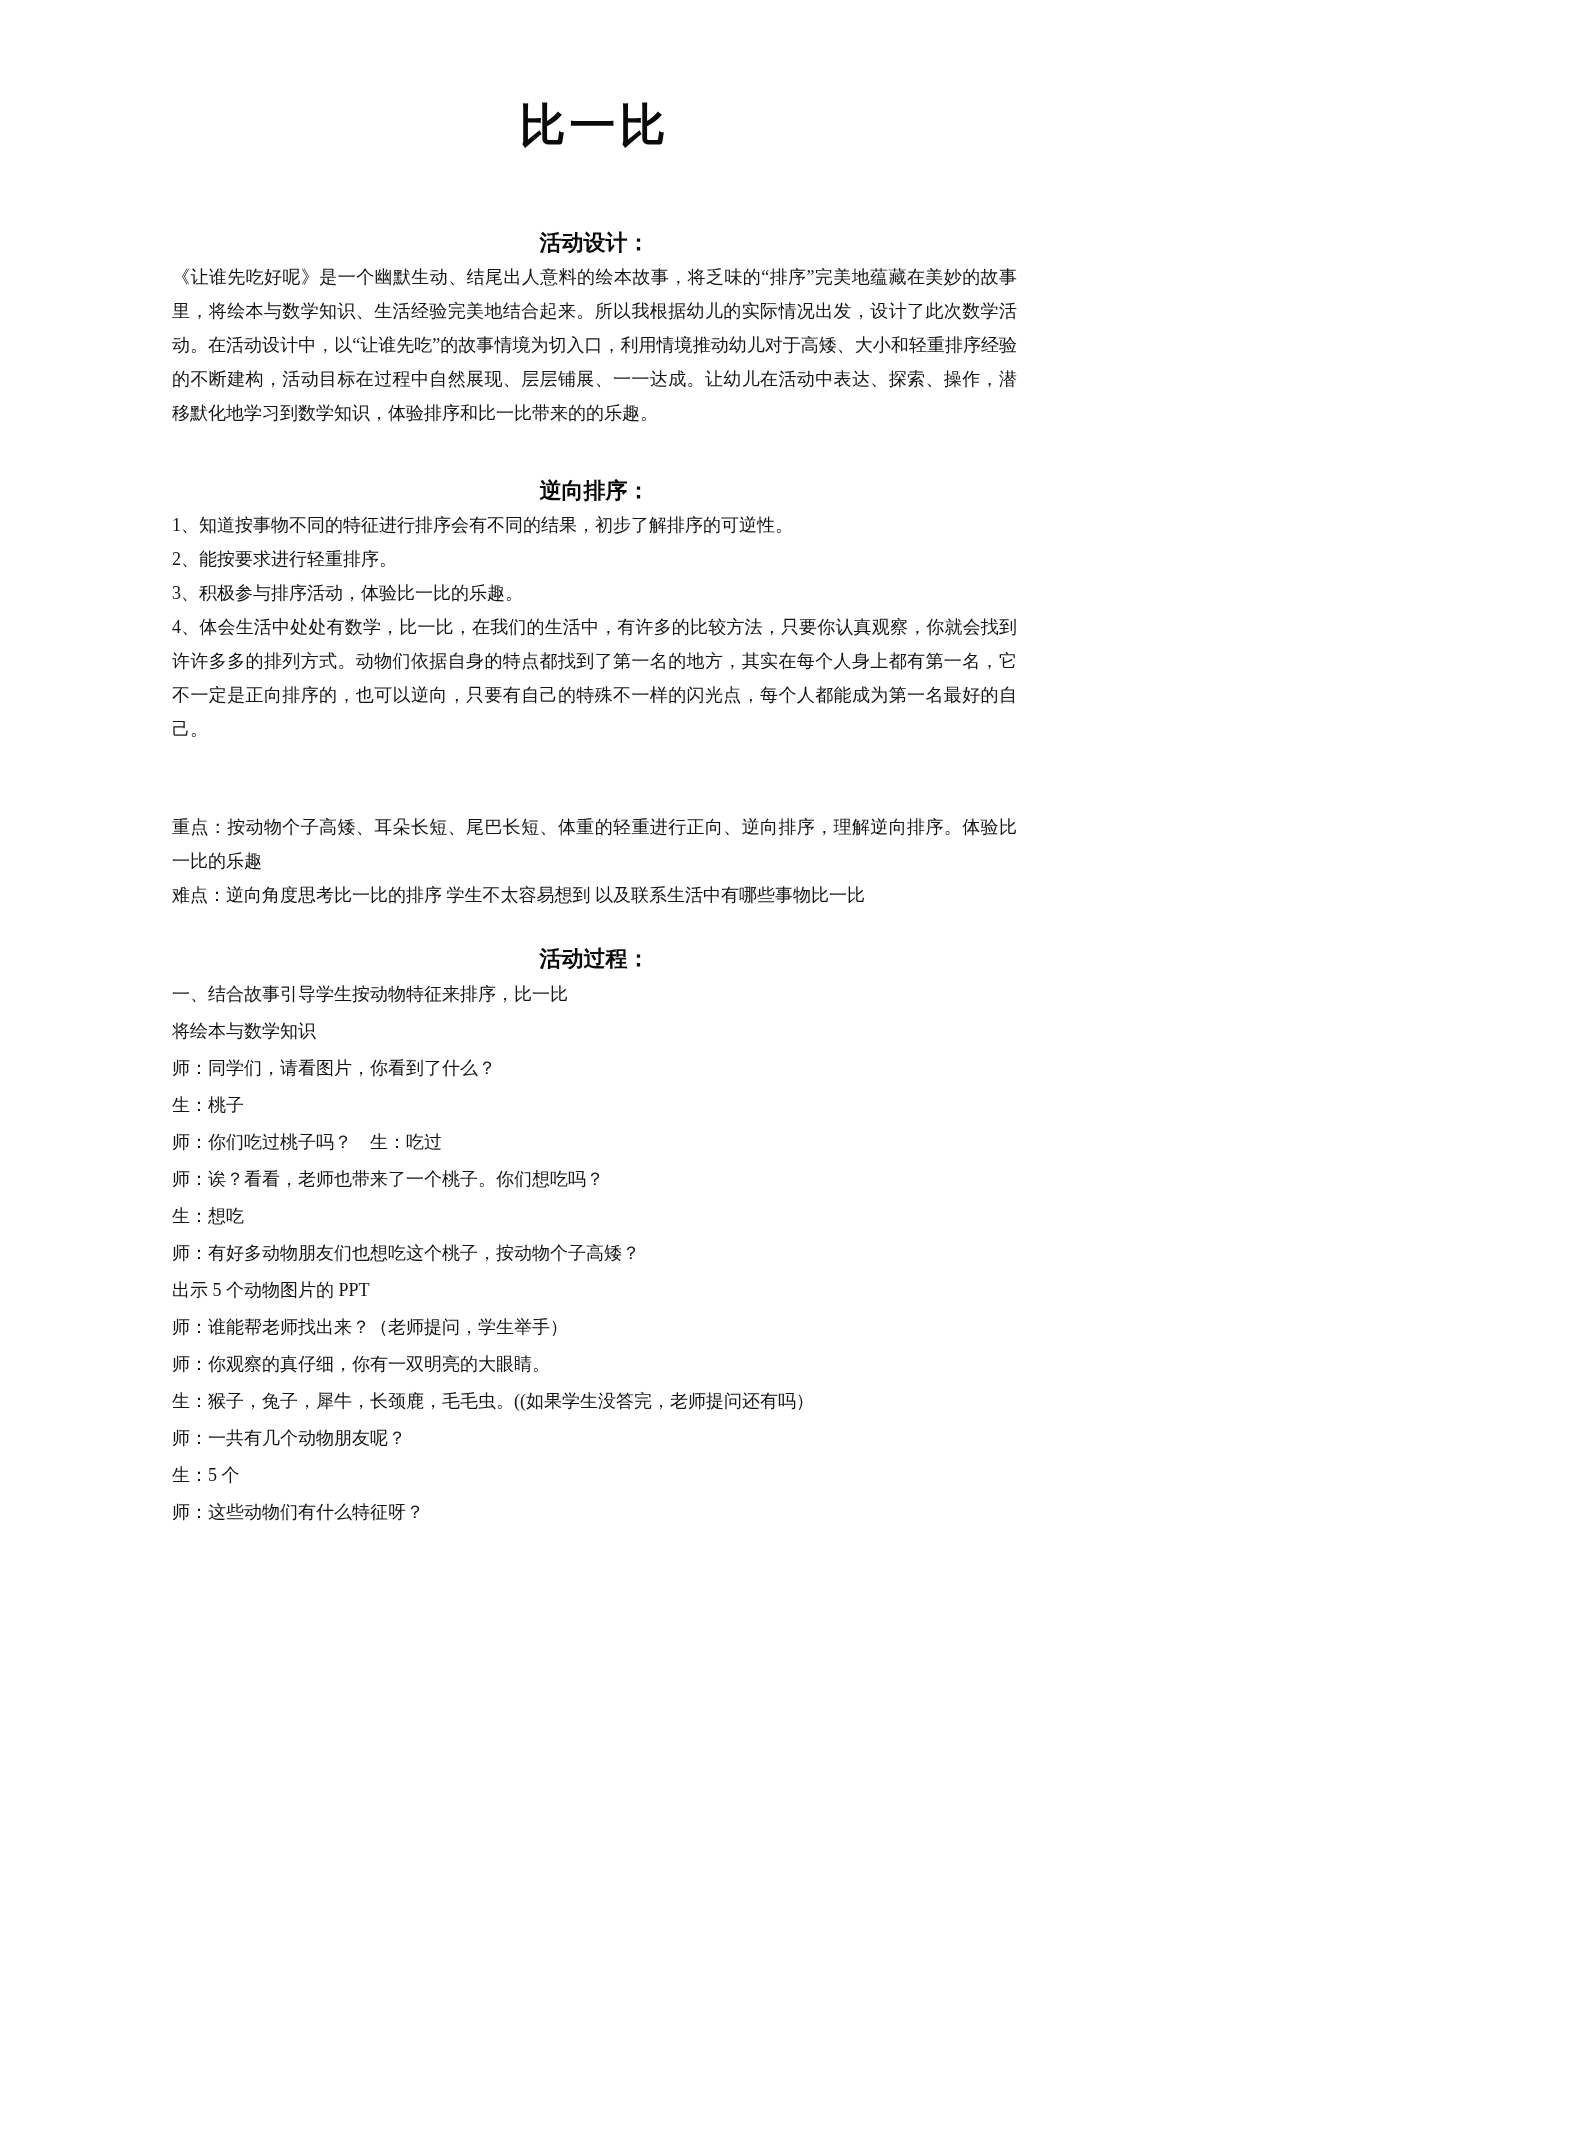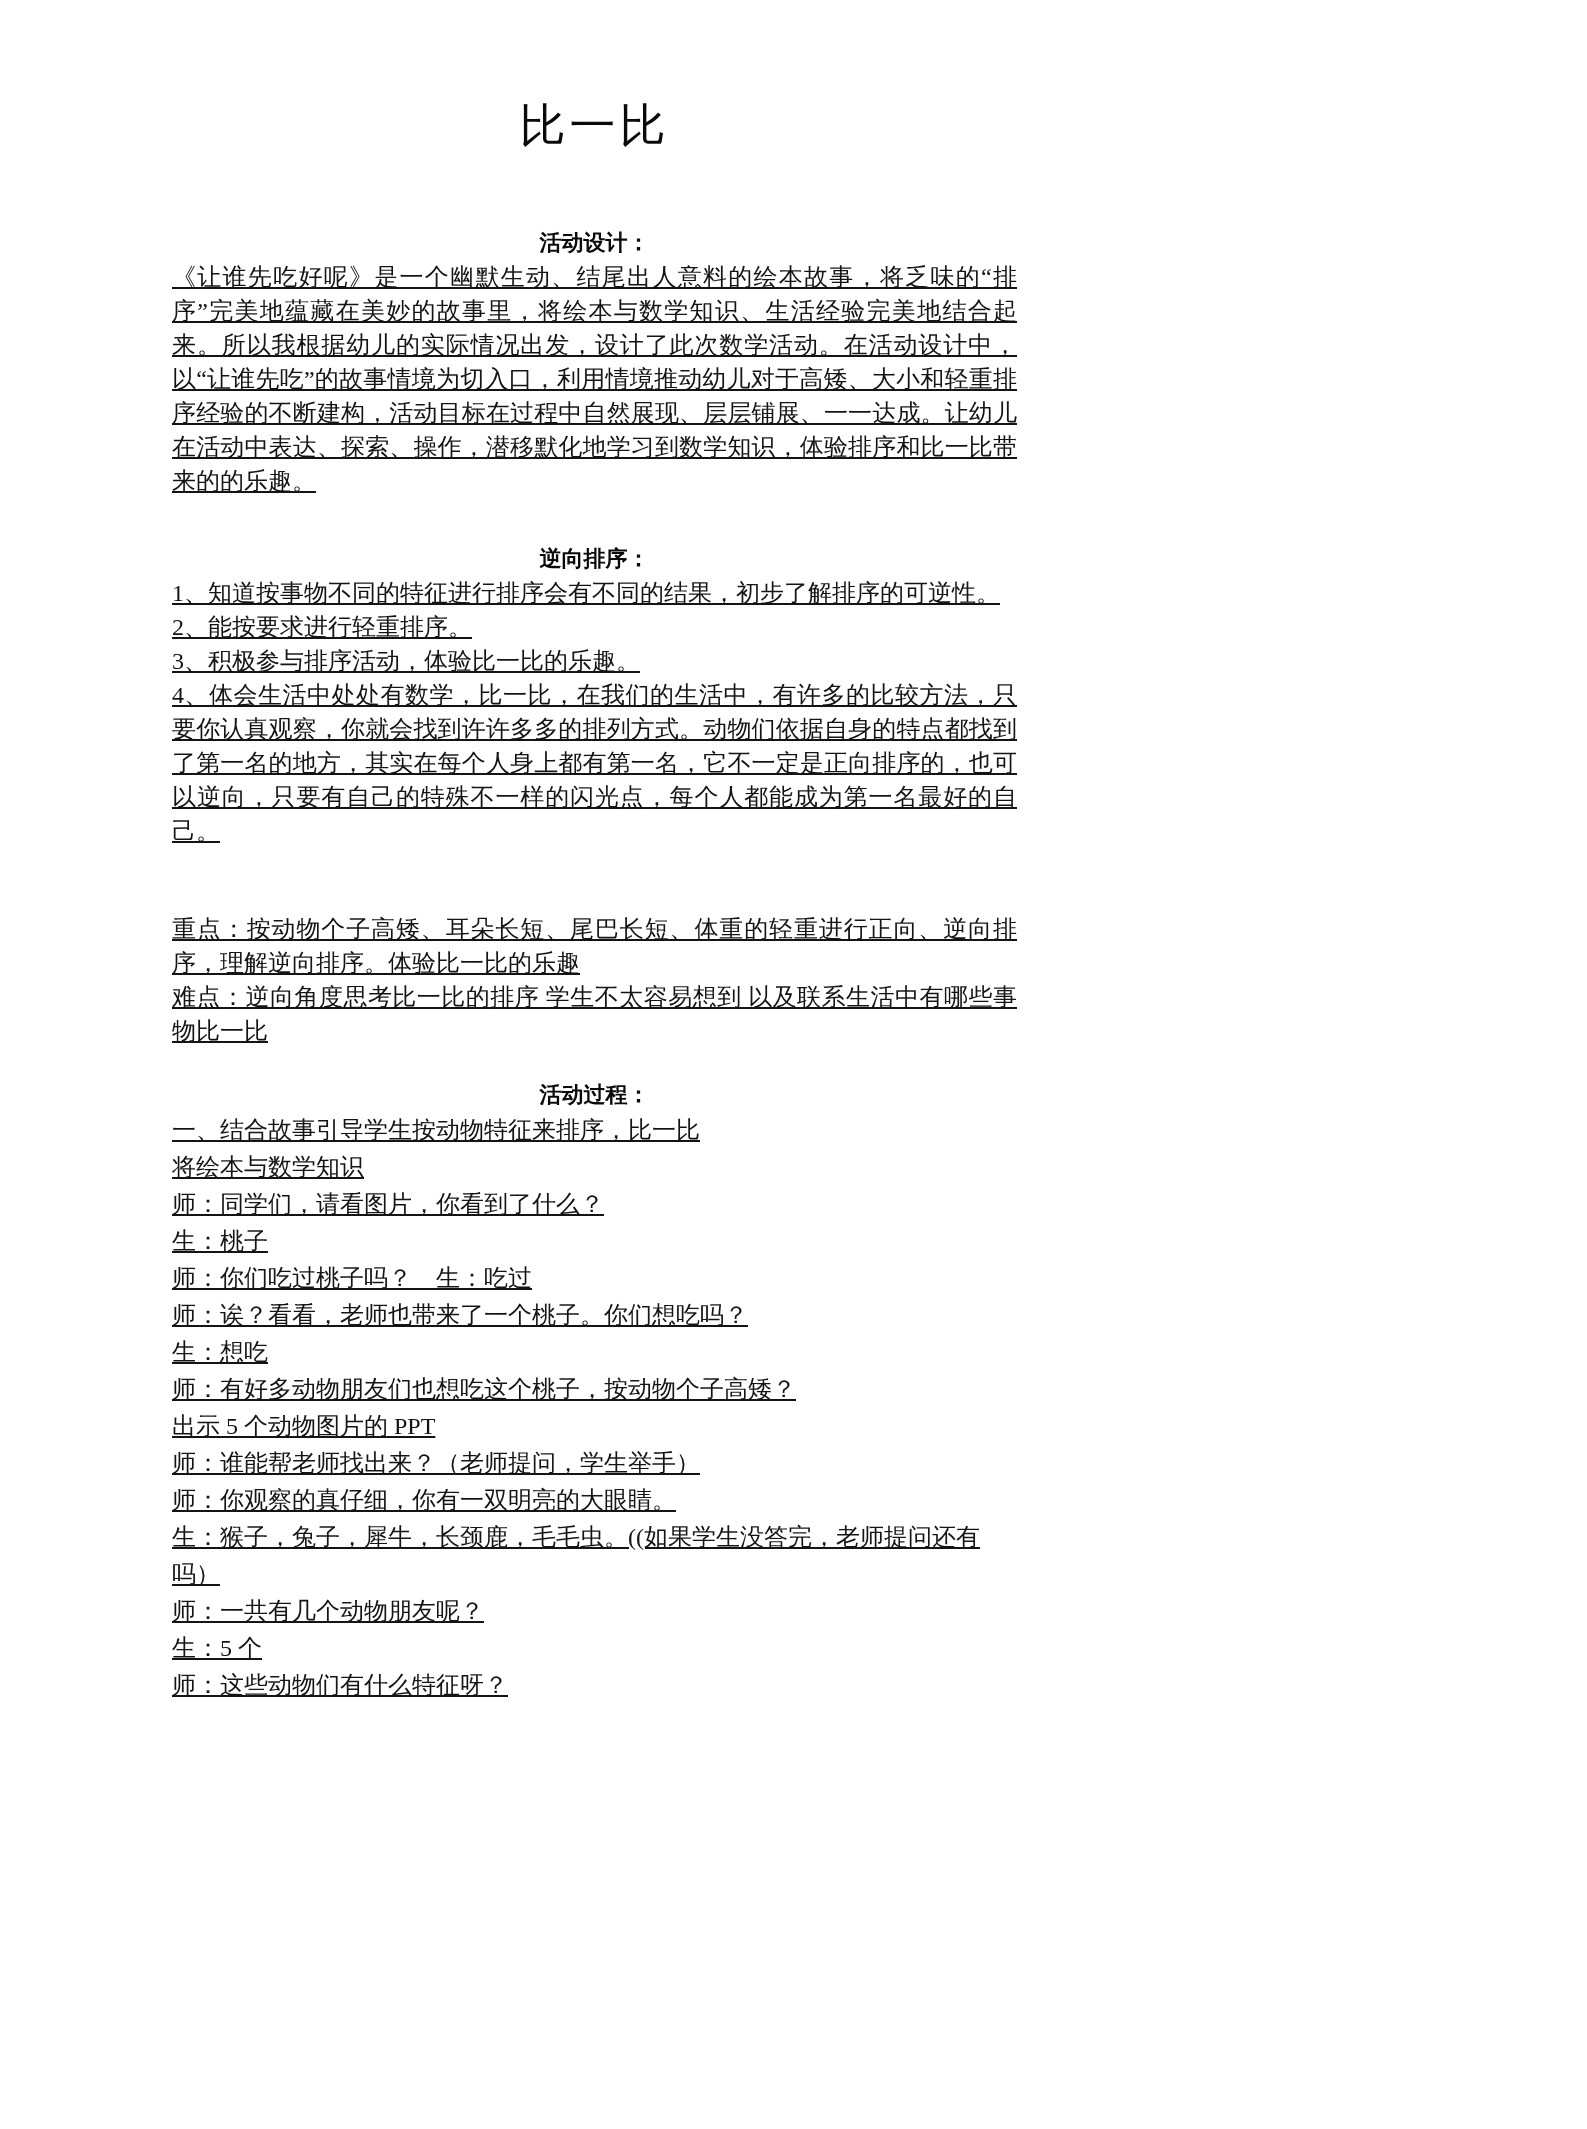--- a/index.html
+++ b/index.html
@@ -20,21 +20,21 @@
     position: relative;
   }
   .content {
     width: 845px;
     margin-left: 172px;
     padding-top: 96px;
   }
   .doc-title {
     margin: 0;
     font-size: 46px;
-    font-weight: normal;
+    font-weight: bold;
     text-align: center;
     letter-spacing: 4px;
     line-height: 1.3;
     color: #0a0a0a;
   }
   .sections {
     margin-top: 70px;
   }
   .section {
     margin-bottom: 40px;
@@ -42,27 +42,26 @@
   .section h2 {
     margin: 0;
     font-size: 22px;
     font-weight: bold;
     line-height: 34px;
     color: #0a0a0a;
     text-align: center;
   }
   .section p {
     margin: 0;
-    font-size: 24px;
+    font-size: 18px;
     line-height: 34px;
     text-align: justify;
     text-justify: inter-ideograph;
     word-break: break-all;
     color: #141414;
-    text-decoration: underline;
   }
   
   .section:nth-of-type(1) { margin-bottom: 44px; }
   .section:nth-of-type(2) { margin-bottom: 64px; }
   .section:nth-of-type(3) { margin-bottom: 30px; }
   
   .section:nth-of-type(4) p {
     line-height: 37px;
     text-align: left;
     word-break: normal;

